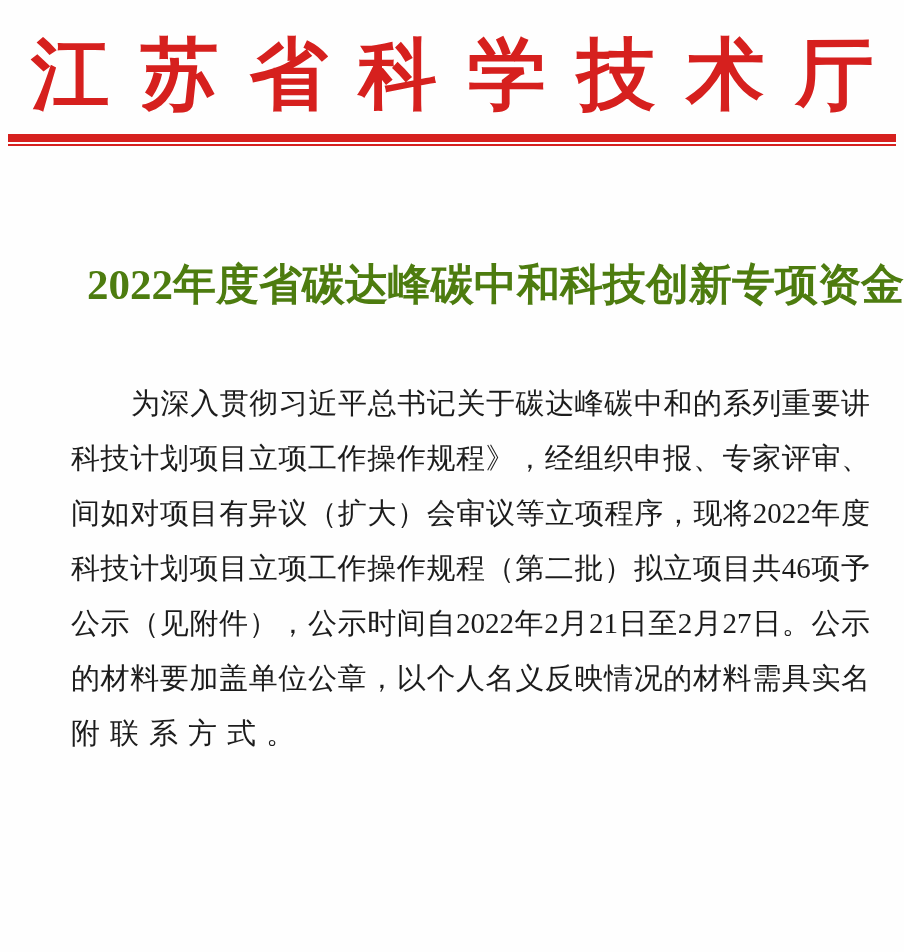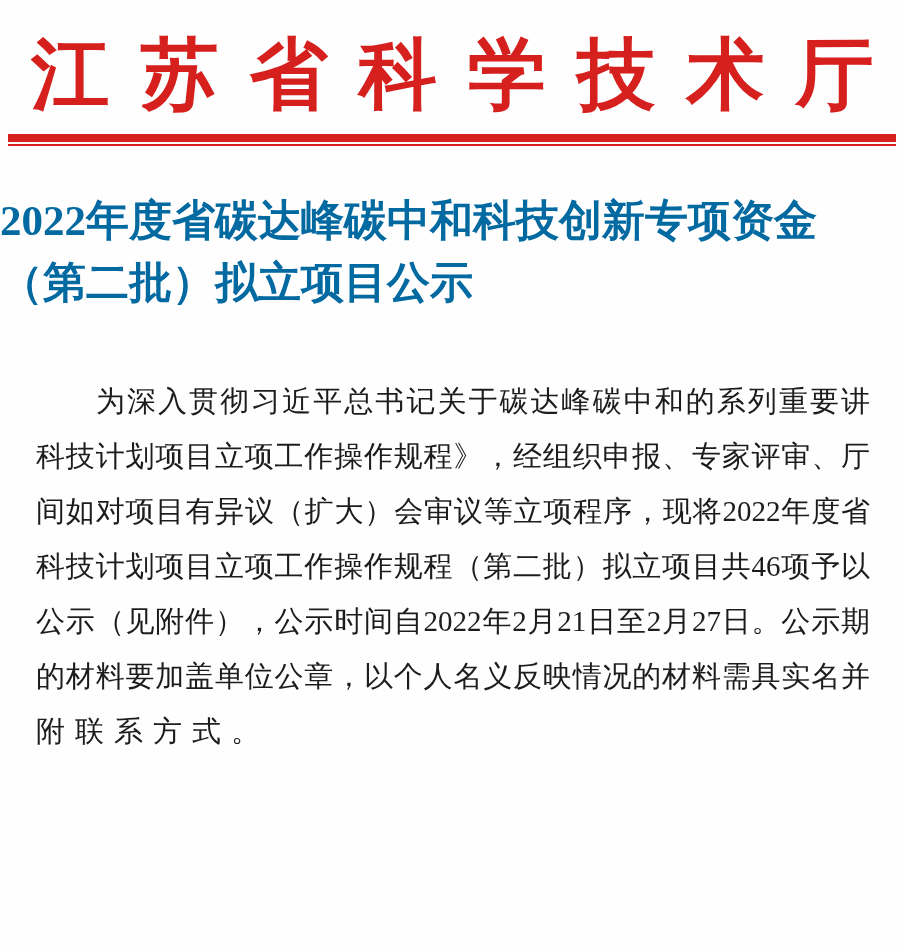--- a/index.html
+++ b/index.html
@@ -27,39 +27,40 @@
     text-indent: 0.40em;
     line-height: 1.15;
     white-space: nowrap;
   }
   
   .rule-wrap { margin: 14px 8px 0 8px; }
   .rule-thick { height: 8px; background: #d6201e; }
   .rule-thin  { height: 2px; background: #d6201e; margin-top: 2px; }
   
   .doc-title {
-    margin-top: 44px;
-    text-align: left;
-    color: #0369a1;
+    margin-top: 108px;
+    text-align: right;
+    color: #4d7c0f;
     font-weight: 700;
     font-size: 43px;
   }
   .title-line { line-height: 62px; height: 62px; overflow: hidden; white-space: nowrap; }
   
   .body-block {
     margin: 60px 34px 0 36px;
     color: #1c1c1c;
     font-size: 29px;
   }
   .body-line {
     line-height: 55px;
     height: 55px;
     overflow: hidden;
     text-align: justify;
     text-align-last: justify;
+    margin-left: 35px;
   }
   .body-line.indent { padding-left: 60px; }
   .body-line.last {
     text-align: center;
     text-align-last: left;
     letter-spacing: 10px;
   }
 </style>
 </head>
 <body>
@@ -70,21 +71,20 @@
     <span>江苏省科学技术厅</span>
   </div>
 
   <div class="rule-wrap">
     <div class="rule-thick"></div>
     <div class="rule-thin"></div>
   </div>
 
   <div class="doc-title">
     <div class="title-line">2022年度省碳达峰碳中和科技创新专项资金</div>
-    <div class="title-line">（第二批）拟立项目公示</div>
   </div>
 
   <div class="body-block">
     <div class="body-line indent">为深入贯彻习近平总书记关于碳达峰碳中和的系列重要讲</div>
     <div class="body-line">科技计划项目立项工作操作规程》，经组织申报、专家评审、厅</div>
     <div class="body-line">间如对项目有异议（扩大）会审议等立项程序，现将2022年度省</div>
     <div class="body-line">科技计划项目立项工作操作规程（第二批）拟立项目共46项予以</div>
     <div class="body-line">公示（见附件），公示时间自2022年2月21日至2月27日。公示期</div>
     <div class="body-line">的材料要加盖单位公章，以个人名义反映情况的材料需具实名并</div>
     <div class="body-line last">附联系方式。</div>

